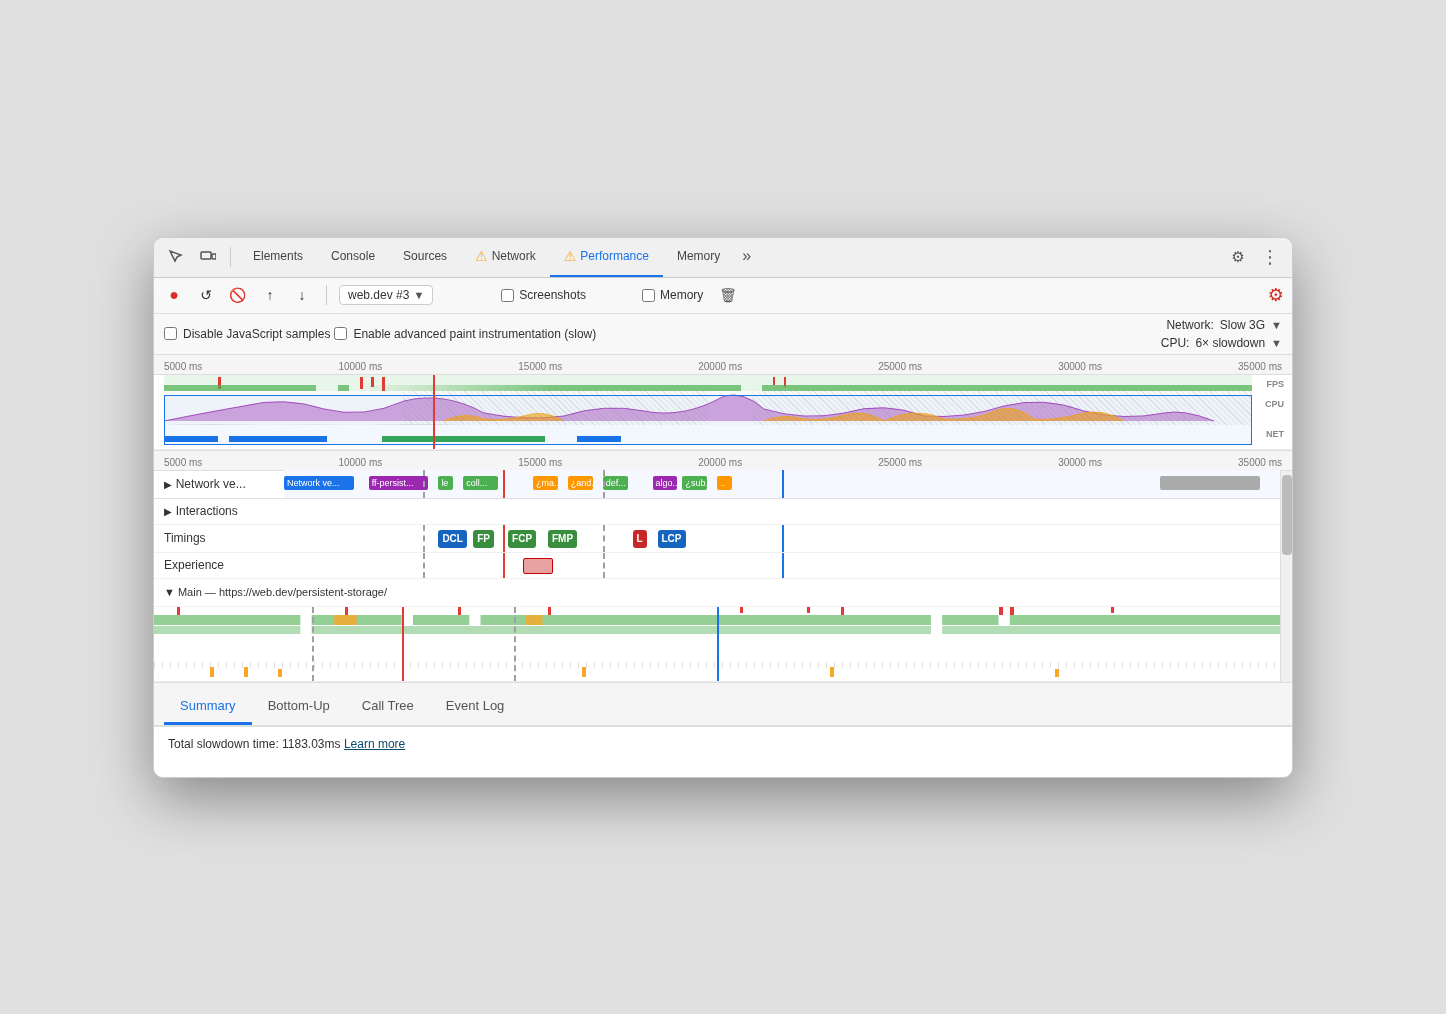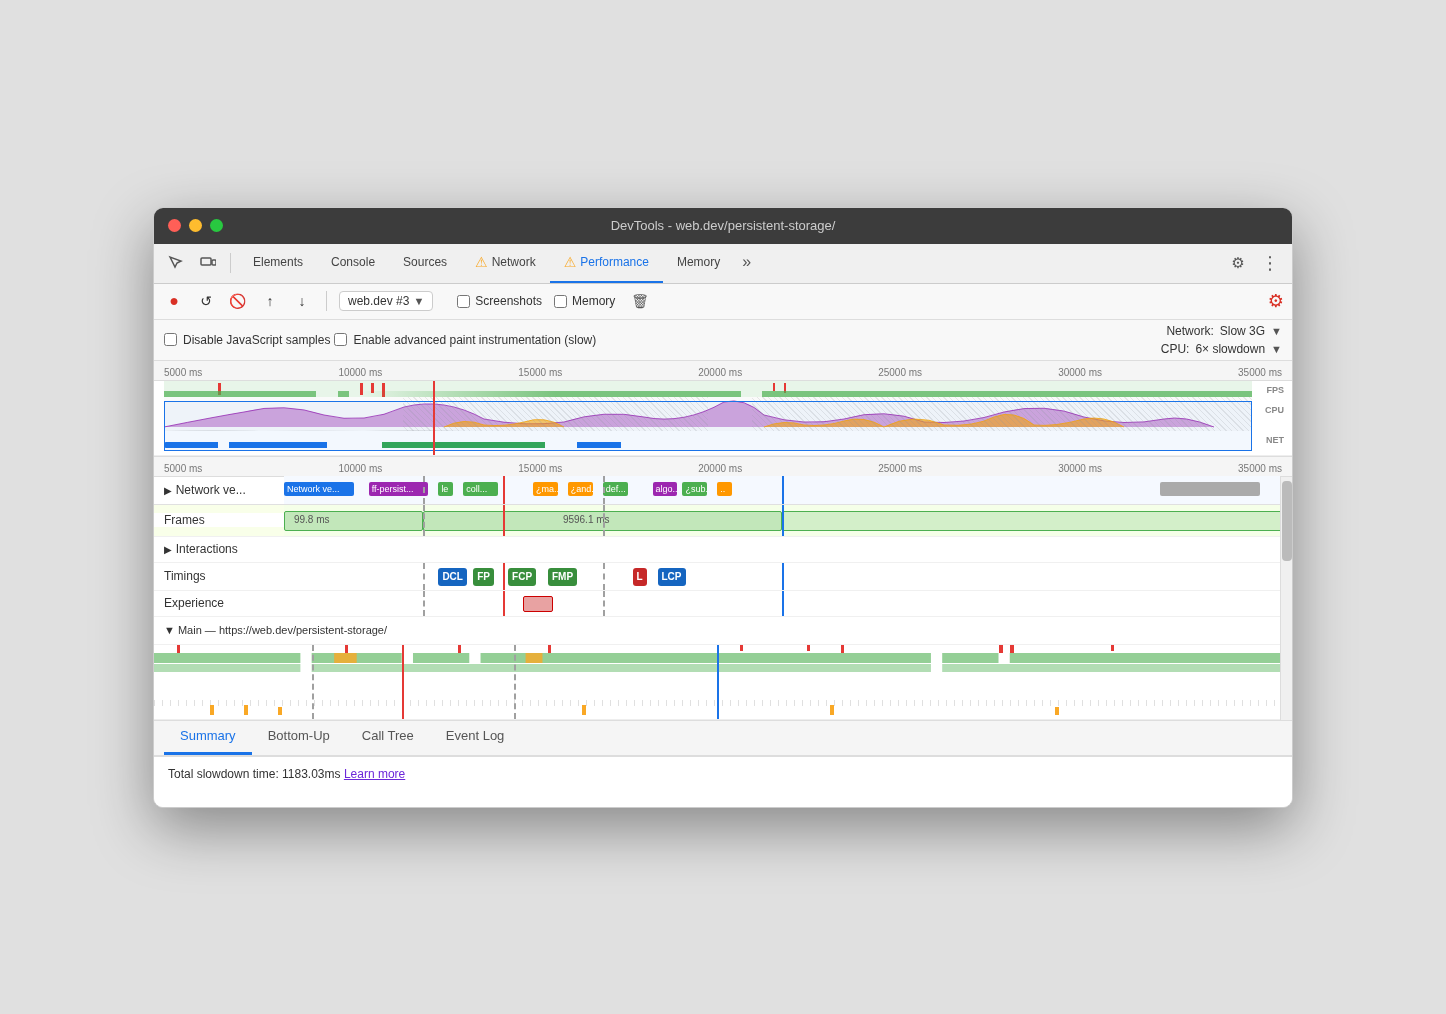--- a/index.html
+++ b/index.html
@@ -153,20 +153,21 @@
       gap: 12px;
       margin-left: 16px;
     }
     .checkbox-item {
       display: flex;
       align-items: center;
       gap: 5px;
       font-size: 12px;
       color: #333;
       cursor: pointer;
+      margin-left: 44px;
     }
     .checkbox-item input { cursor: pointer; }
     .trash-btn {
       color: #555;
       cursor: pointer;
       font-size: 14px;
       padding: 2px 4px;
     }
     .settings-btn {
       color: #d93025;
@@ -339,21 +340,21 @@
       width: 1px;
       border-left: 2px dashed #a0a0a0;
       z-index: 5;
     }
     .bottom-tabs-bar {
       background: #f5f5f5;
       border-bottom: 2px solid #ddd;
       display: flex;
       align-items: flex-end;
       padding: 0 10px;
-      height: 36px;
+      height: 44px;
     }
     .bottom-tab {
       padding: 0 16px;
       height: 36px;
       display: flex;
       align-items: center;
       font-size: 13px;
       color: #555;
       cursor: pointer;
       border-bottom: 3px solid transparent;
@@ -364,21 +365,21 @@
       font-weight: 500;
     }
     .bottom-content {
       background: #fff;
       padding: 10px 14px;
       font-size: 12px;
       color: #333;
       min-height: 50px;
     }
     .learn-more {
-      color: #6d28d9;
+      color: #0c4a6e;
       text-decoration: underline;
       cursor: pointer;
     }
     .scrollbar-v {
       width: 10px;
       background: #f0f0f0;
       border-left: 1px solid #ddd;
     }
     .scrollbar-thumb {
       width: 8px;
@@ -391,28 +392,20 @@
     }
     .track-area-main {
       flex: 1;
     }
   </style>
 </head>
 <body>
 
 <div class="window">
 
-  <div class="titlebar">
-    <div class="traffic-lights">
-      <div class="traffic-light tl-red"></div>
-      <div class="traffic-light tl-yellow"></div>
-      <div class="traffic-light tl-green"></div>
-    </div>
-    <span class="titlebar-title">DevTools - web.dev/persistent-storage/</span>
-  </div>
 
   <div class="toolbar">
     <div class="toolbar-icon">
       <svg width="16" height="16" viewBox="0 0 16 16" fill="none">
         <path d="M2 2 L7 12 L9 8 L13 6 Z" stroke="#555" stroke-width="1.5" fill="none"></path>
       </svg>
     </div>
     <div class="toolbar-icon">
       <svg width="16" height="16" viewBox="0 0 16 16">
         <rect x="1" y="3" width="10" height="7" rx="1" stroke="#555" stroke-width="1.5" fill="none"></rect>
@@ -589,35 +582,20 @@
 
             <div style="position:absolute; top:0; bottom:0; left:22%; width:2px; background:#e53935; z-index:10;"></div>
 
             <div class="dashed-line" style="left:14%;"></div>
             <div class="dashed-line" style="left:32%;"></div>
 
             <div style="position:absolute; top:0; bottom:0; left:50%; width:2px; background:#1a73e8; z-index:10;"></div>
           </div>
         </div>
 
-        <div class="track-row frames-row" style="height:32px;">
-          <div class="track-label">Frames</div>
-          <div class="track-content" style="background:#f5ffe8; position:relative;">
-            <div style="position:absolute; left:0%; width:14%; height:20px; top:6px; background:rgba(76,175,80,0.3); border:1px solid #4caf50; border-radius:2px;"></div>
-            <span style="position:absolute; left:1%; top:9px; font-size:10px; color:#555;">99.8 ms</span>
-            <div style="position:absolute; left:14%; width:36%; height:20px; top:6px; background:rgba(76,175,80,0.3); border:1px solid #4caf50; border-radius:2px;"></div>
-            <span style="position:absolute; left:28%; top:9px; font-size:10px; color:#555;">9596.1 ms</span>
-            <div style="position:absolute; left:50%; right:0; height:20px; top:6px; background:rgba(76,175,80,0.2); border-top:1px solid #4caf50; border-bottom:1px solid #4caf50;"></div>
-
-            <div style="position:absolute; top:0; bottom:0; left:22%; width:2px; background:#e53935; z-index:10;"></div>
-            <div class="dashed-line" style="left:14%;"></div>
-            <div class="dashed-line" style="left:32%;"></div>
-            <div style="position:absolute; top:0; bottom:0; left:50%; width:2px; background:#1a73e8; z-index:10;"></div>
-          </div>
-        </div>
 
         <div class="track-row interactions-row">
           <div class="track-label">
             <span style="font-size:10px;">▶</span>
             <span>Interactions</span>
           </div>
         </div>
 
         <div class="track-row timings-row" style="height:28px;">
           <div class="track-label">Timings</div>

